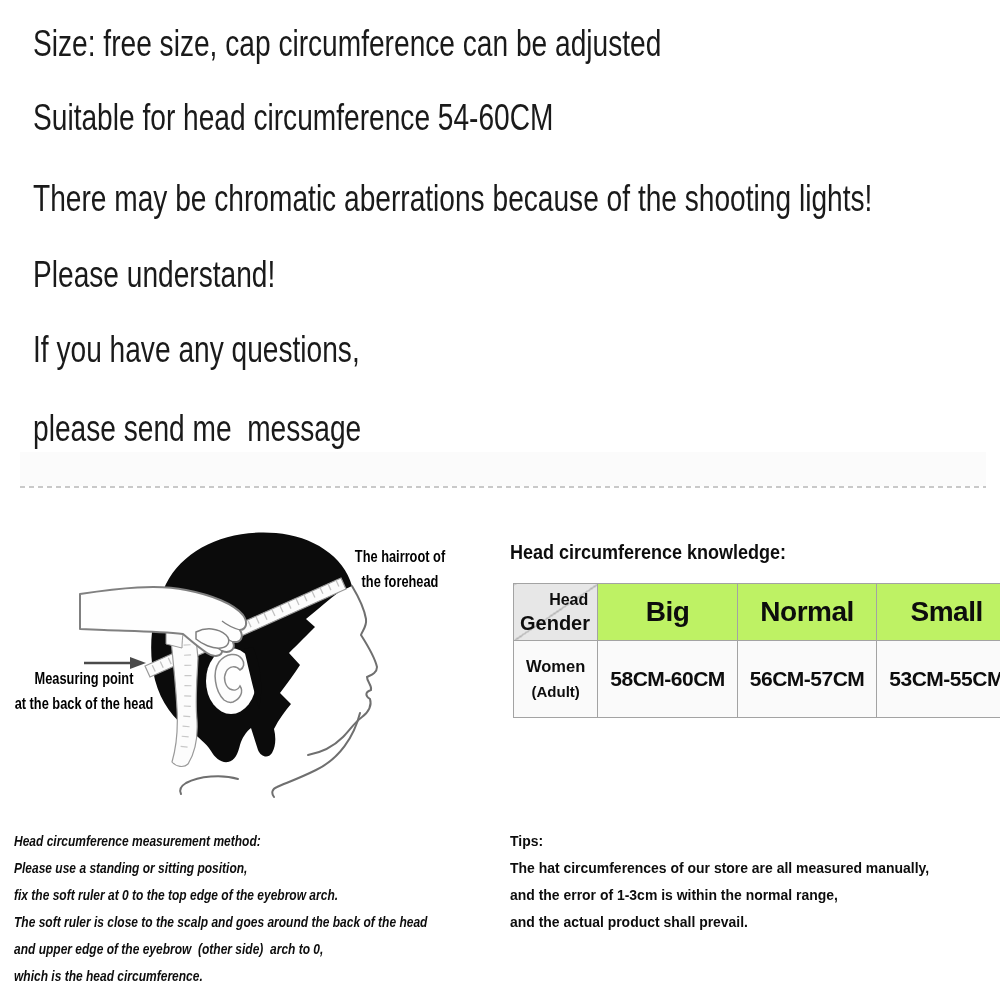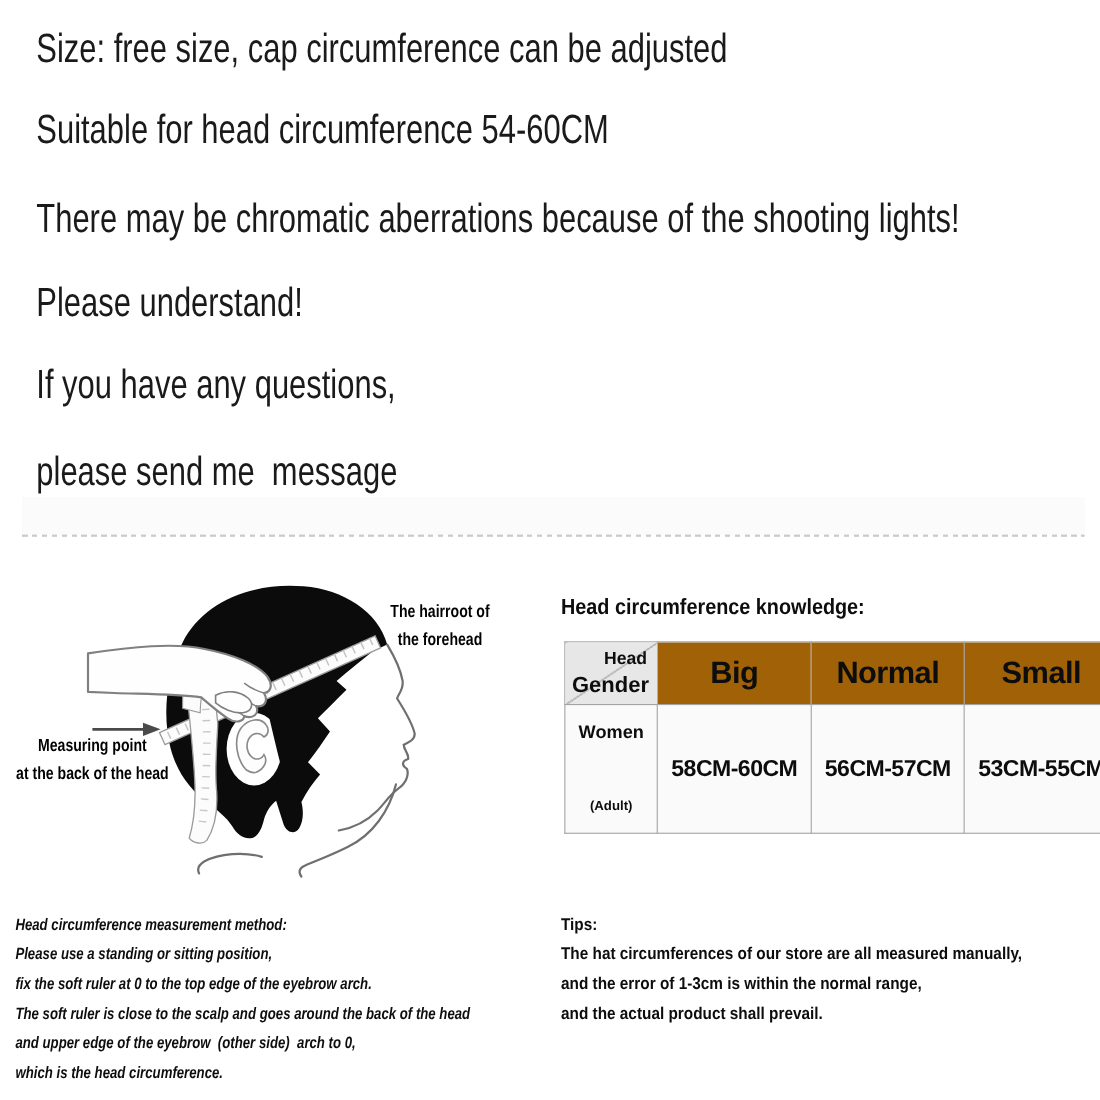--- a/index.html
+++ b/index.html
@@ -34,29 +34,29 @@
     position:absolute;left:510px;top:541px;font-size:20px;font-weight:bold;color:#0d0d0d;
     white-space:nowrap;transform:scaleX(0.9);transform-origin:0 0;
   }
   table.size-table{
     position:absolute;left:513px;top:583px;border-collapse:collapse;table-layout:fixed;
   }
   table.size-table td,table.size-table th{
     border:1px solid #a3a3a3;padding:12px;text-align:center;vertical-align:middle;color:#0d0d0d;
   }
   tr.head-row{height:54px;}
-  tr.head-row th{background:#a16207;font-size:28px;font-weight:bold;letter-spacing:-0.5px;}
+  tr.head-row th{background:#bef264;font-size:28px;font-weight:bold;letter-spacing:-0.5px;}
   td.corner{
     position:relative;background:#e7e7e7 linear-gradient(to bottom right,
       transparent 49.2%, #b5b5b5 49.2%, #b5b5b5 50.8%, transparent 50.8%);
   }
   .corner-top{position:absolute;top:7px;right:9px;font-size:16px;font-weight:bold;}
   .corner-bottom{position:absolute;bottom:5px;left:6px;font-size:20px;font-weight:bold;}
   td.group-cell{background:#fafafa;font-weight:bold;font-size:16.5px;line-height:26px;}
-  td.group-cell .note{font-size:12px;margin-top:40px;}
+  td.group-cell .note{font-size:15px;}
   td.value-cell{background:#fafafa;font-weight:bold;font-size:21px;letter-spacing:-0.5px;white-space:nowrap;margin-left:20px;}
   tr.row-women{height:76px;}
   tr.row-man{height:73px;}
   .col-group{width:97px;}
   .col-big{width:120px;}
   .col-normal{width:115px;}
   .col-small{width:118px;}
   
   .method-block{position:absolute;left:14px;top:827px;font-style:italic;}
   .method-block .bline{

